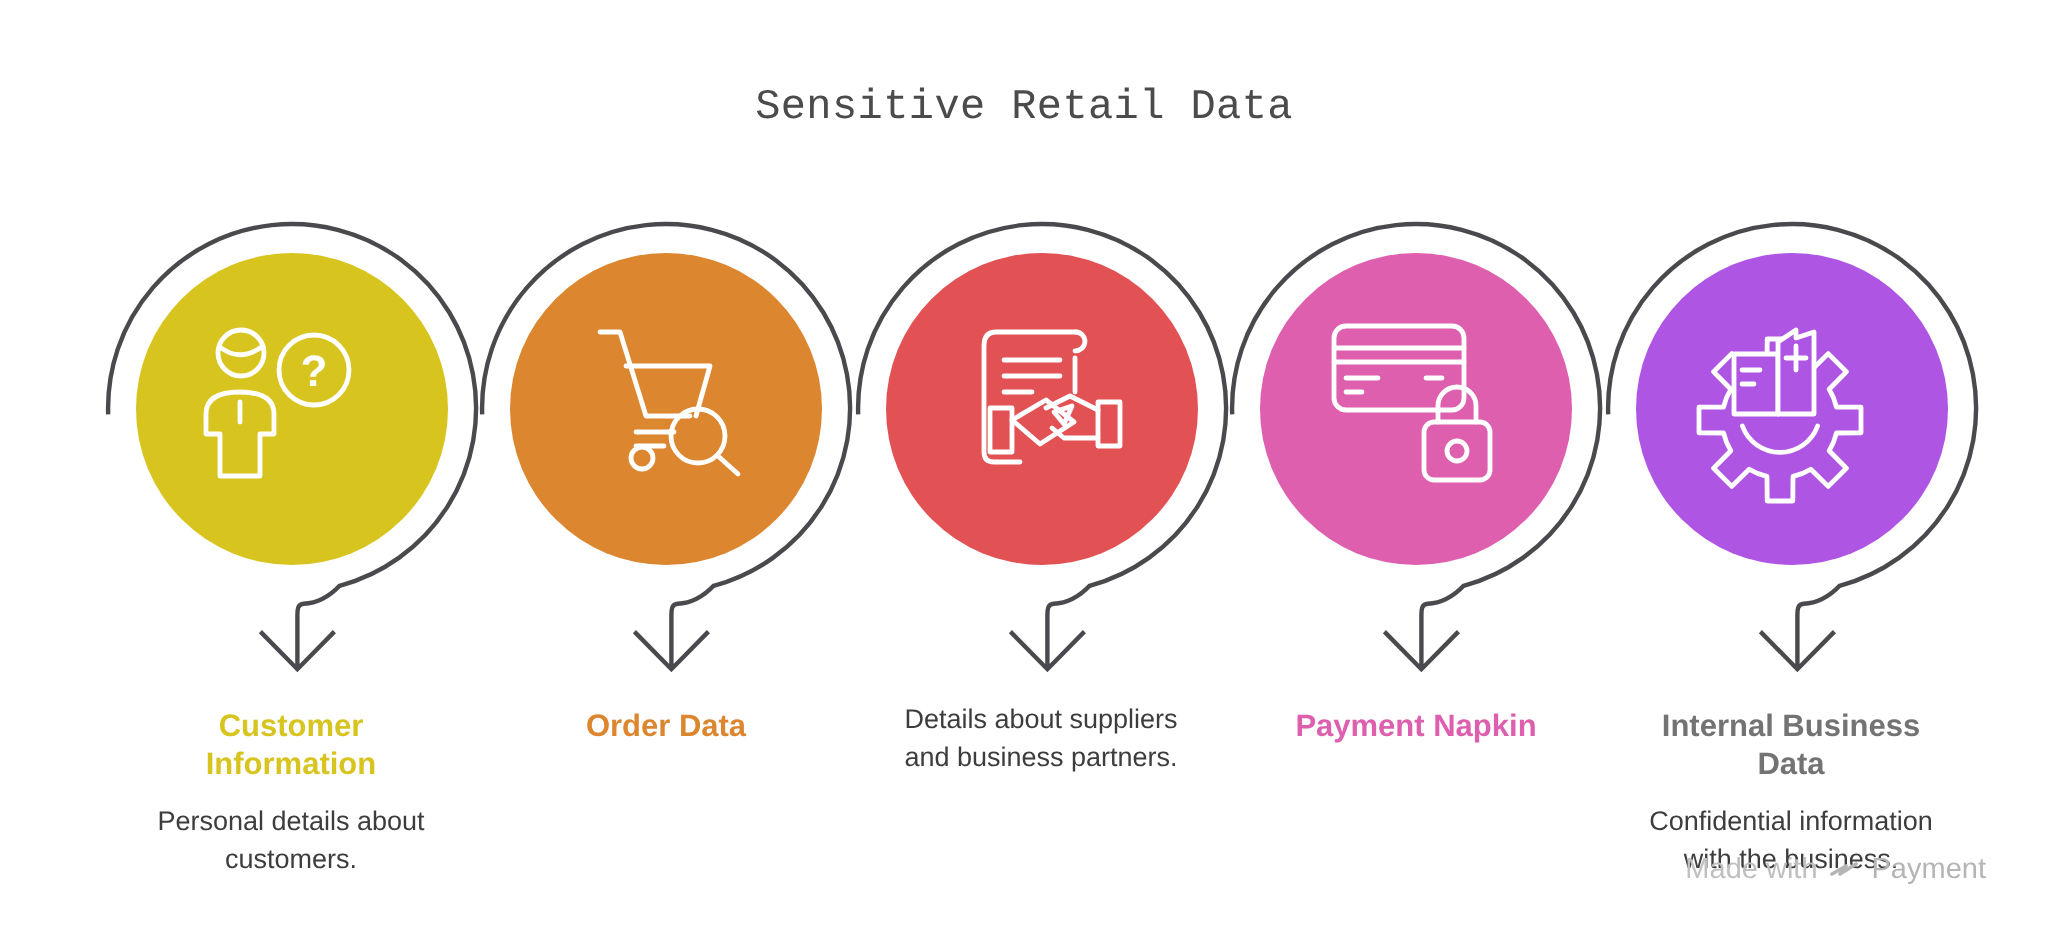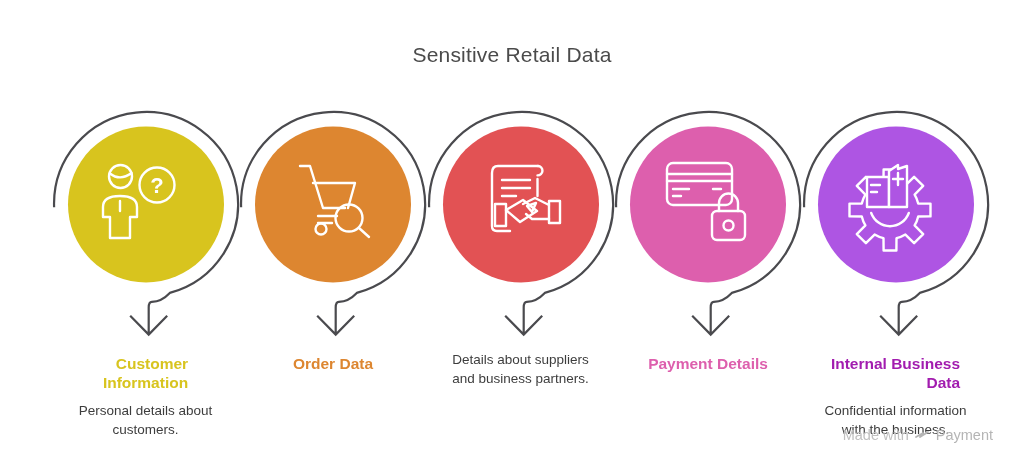--- a/index.html
+++ b/index.html
@@ -5,30 +5,31 @@
   html,body{margin:0;padding:0;}
   body{
     width:1024px;height:465px;position:relative;overflow:hidden;
     background:#ffffff;
     font-family:"Liberation Sans", sans-serif;
   }
   .diagram-title{
     position:absolute;left:0;top:43px;width:1024px;
     text-align:center;font-size:21px;font-weight:500;color:#4b4b4b;
     letter-spacing:0.2px;
+    font-family:Liberation Mono, monospace;
   }
   .node{
     position:absolute;top:95px;width:190px;
     display:flex;flex-direction:column;align-items:center;
   }
   .node svg{display:block;}
   .node-title{
     margin-top:13px;
     font-size:15.5px;font-weight:bold;line-height:19px;
-    text-align:right;white-space:pre-line;
+    text-align:center;white-space:pre-line;
   }
   .node-desc{
     margin-top:9px;
     font-size:13.5px;line-height:19px;color:#3d3d3d;
     text-align:center;white-space:pre-line;
   }
   .ring{fill:none;stroke-width:2.2px;}
   .icon{stroke:#ffffff;stroke-width:2.4px;fill:none;stroke-linecap:round;stroke-linejoin:round;}
   .icon-fill{stroke:#ffffff;stroke-width:2.4px;stroke-linecap:round;stroke-linejoin:round;}
   .qmark{font-family:"Liberation Sans", sans-serif;font-weight:bold;font-size:22px;fill:#ffffff;stroke:none;}
@@ -107,37 +108,37 @@
     <circle cx="95" cy="109.5" r="78" fill="#dd5fad"></circle>
     <g>
       <rect class="icon" x="54" y="68" width="65" height="42" rx="6"></rect>
       <path class="icon" d="M 54 79 L 119 79 M 54 86 L 119 86"></path>
       <path class="icon" d="M 60 94 L 76 94 M 60 101 L 68 101 M 100 94 L 108 94"></path>
       <path class="icon" d="M 106 116 L 106 108 A 9.5 9.5 0 0 1 125 108 L 125 116"></path>
       <rect class="icon" x="99" y="116" width="33" height="29" rx="5"></rect>
       <circle class="icon" cx="115.5" cy="130.5" r="5"></circle>
     </g>
   </svg>
-  <div class="node-title" style="color: rgb(221, 95, 173);">Payment Details</div>
+  <div class="node-title" style="color: rgb(221, 95, 173);">Payment Napkin</div>
 </div>
 
 <div class="node" style="left:800.5px">
   <svg width="190" height="246" viewBox="0 0 190 246">
     <path class="ring" d="M 3.1 112.2 A 92 92 0 1 1 118.8 197.9 C 113.5 203.5 107 206.6 100.8 206.9 C 97.8 207.1 97.7 209.8 97.7 212.5 L 97.7 239 M 79.2 220.8 L 97.7 239.6 L 116.2 220.8" style="stroke: rgb(74, 74, 78);"></path>
     <circle cx="95" cy="109.5" r="78" fill="#ae55e3"></circle>
     <g>
       <path class="icon" d="M 82.5 86.8 L 82.6 74.5 L 95.4 74.5 L 95.5 86.8 A 29 29 0 0 1 104.4 90.4 L 113.1 81.8 L 122.2 90.9 L 113.6 99.6 A 29 29 0 0 1 117.2 108.5 L 129.5 108.6 L 129.5 121.4 L 117.2 121.5 A 29 29 0 0 1 113.6 130.4 L 122.2 139.1 L 113.1 148.2 L 104.4 139.6 A 29 29 0 0 1 95.5 143.2 L 95.4 155.5 L 82.6 155.5 L 82.5 143.2 A 29 29 0 0 1 73.6 139.6 L 64.9 148.2 L 55.8 139.1 L 64.4 130.4 A 29 29 0 0 1 60.8 121.5 L 48.5 121.4 L 48.5 108.6 L 60.8 108.5 A 29 29 0 0 1 64.4 99.6 L 55.8 90.9 L 64.9 81.8 L 73.6 90.4 A 29 29 0 0 1 82.5 86.8 Z"></path>
       <path class="icon" d="M 70.2 118 A 20 20 0 0 0 107.8 118"></path>
       <rect class="icon-fill" x="66" y="82" width="22" height="30" fill="#ae55e3"></rect>
       <path class="icon-fill" d="M 88 112 L 88 76 L 97 70 L 97 74 L 106 71 L 106 112 Z" fill="#ae55e3"></path>
       <path class="icon" d="M 70 90 L 79 90 M 70 97 L 76 97"></path>
       <path class="icon" d="M 92 84 L 102 84 M 97 78 L 97 90"></path>
     </g>
   </svg>
-  <div class="node-title" style="color: #a21caf;">Internal Business
+  <div class="node-title" style="color: #737373;">Internal Business
 Data</div>
   <div class="node-desc">Confidential information
 with the business.</div>
 </div>
 
 <div class="watermark">
   <span>Made with</span>
   <svg width="15" height="14" viewBox="0 0 15 14">
     <path d="M 1 9 L 8 5 L 5 9 L 13 4" stroke="#b5b5b5" stroke-width="1.8" fill="none" stroke-linejoin="round" stroke-linecap="round"></path>
   </svg>

